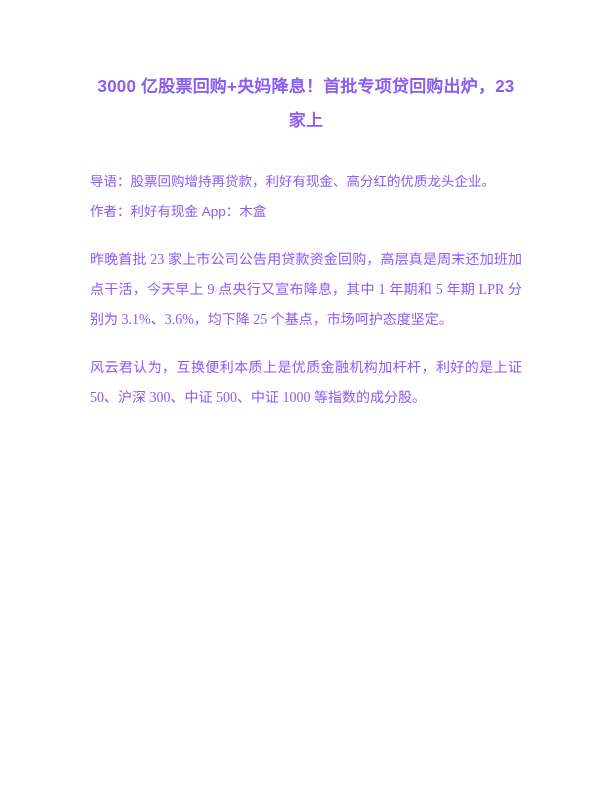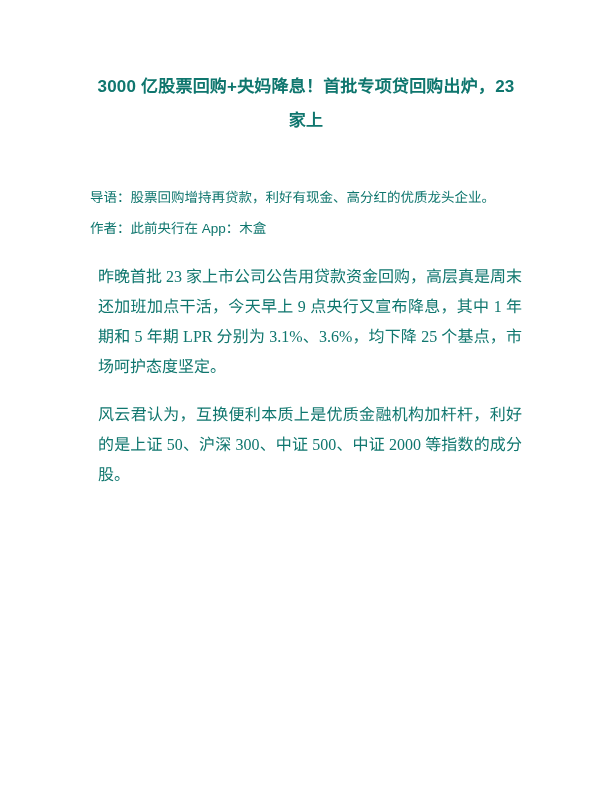--- a/index.html
+++ b/index.html
@@ -8,65 +8,65 @@
     background: #ffffff;
   }
   .page {
     position: relative;
     width: 612px;
     height: 792px;
     margin: 0 auto;
     background: #ffffff;
     box-sizing: border-box;
     padding: 70px 90px 0 90px;
-    color: #0f766e;
+    color: #8b5cf6;
     overflow: hidden;
   }
   .doc-title {
     font-family: "Liberation Sans", "DejaVu Sans", sans-serif;
     font-weight: 700;
     font-size: 17px;
     line-height: 34px;
     text-align: center;
     letter-spacing: 0.2px;
   }
   .lede {
-    margin-top: 46px;
-    font-family: Liberation Mono, monospace;
+    margin-top: 29px;
+    font-family: Liberation Sans, sans-serif;
     font-size: 13.5px;
     line-height: 30px;
     text-align: left;
   }
   .byline {
     margin-top: 0;
     font-family: "Liberation Sans", "DejaVu Sans", sans-serif;
     font-size: 13.5px;
     line-height: 30px;
     text-align: left;
   }
   .para {
-    margin: 18px 0 0 8px;
+    margin: 18px 0 0 0;
     font-family: "Liberation Serif", "DejaVu Serif", serif;
-    font-size: 16px;
+    font-size: 14px;
     line-height: 30px;
     text-align: justify;
     text-justify: inter-ideograph;
   }
 </style>
 </head>
 <body>
 
 <div class="page">
 
   <div class="doc-title">
     <div>3000 亿股票回购+央妈降息！首批专项贷回购出炉，23 家上</div>
   </div>
 
   <div class="lede">导语：股票回购增持再贷款，利好有现金、高分红的优质龙头企业。</div>
 
-  <div class="byline">作者：此前央行在 App：木盒</div>
+  <div class="byline">作者：利好有现金 App：木盒</div>
 
   <p class="para">昨晚首批 23 家上市公司公告用贷款资金回购，高层真是周末还加班加点干活，今天早上 9 点央行又宣布降息，其中 1 年期和 5 年期 LPR 分别为 3.1%、3.6%，均下降 25 个基点，市场呵护态度坚定。</p>
 
 
-  <p class="para">风云君认为，互换便利本质上是优质金融机构加杆杆，利好的是上证 50、沪深 300、中证 500、中证 2000 等指数的成分股。</p>
+  <p class="para">风云君认为，互换便利本质上是优质金融机构加杆杆，利好的是上证 50、沪深 300、中证 500、中证 1000 等指数的成分股。</p>
 
 </div>
 
 </body></html>

